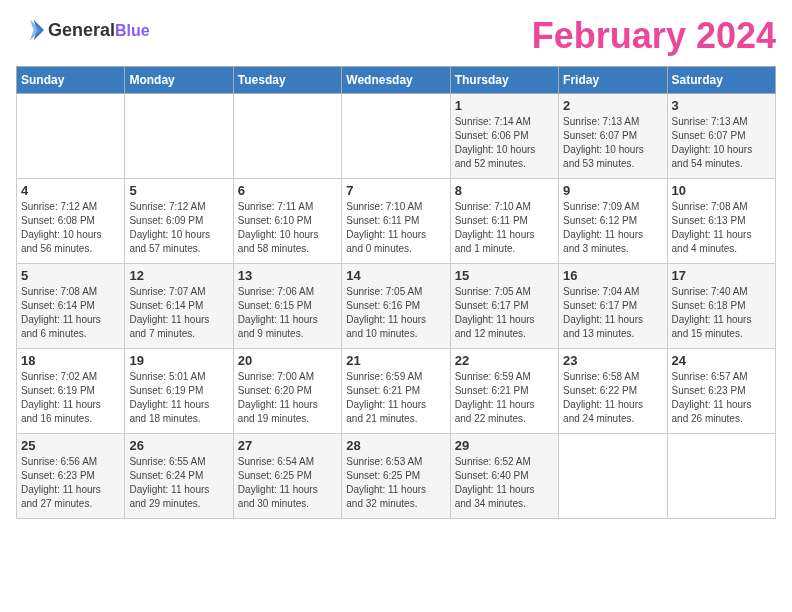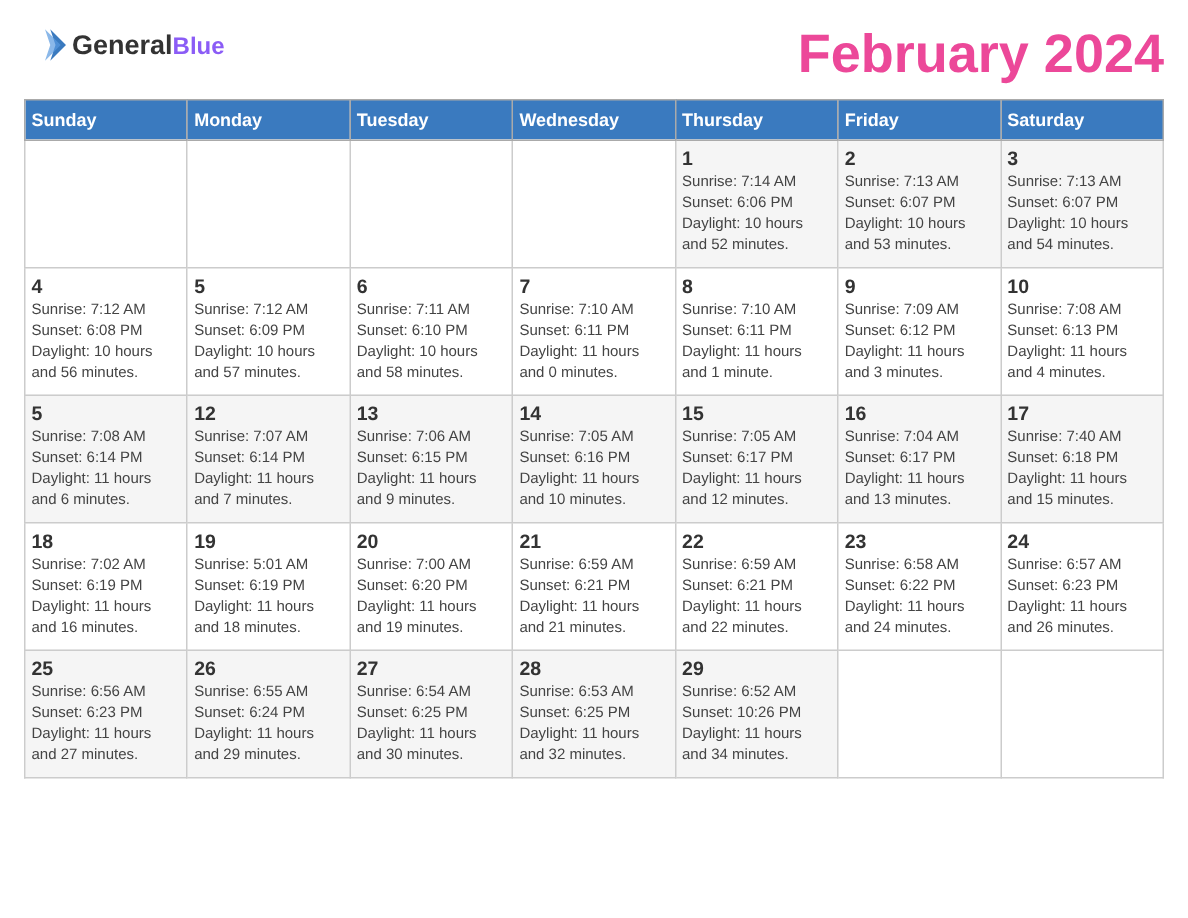--- a/index.html
+++ b/index.html
@@ -321,21 +321,21 @@
         <td>
           <div class="day-number">28</div>
           <div class="day-info" style="white-space: pre-line;">Sunrise: 6:53 AM
 Sunset: 6:25 PM
 Daylight: 11 hours
 and 32 minutes.</div>
         </td>
         <td>
           <div class="day-number">29</div>
           <div class="day-info" style="white-space: pre-line;">Sunrise: 6:52 AM
-Sunset: 10:26 PM
+Sunset: 6:40 PM
 Daylight: 11 hours
 and 34 minutes.</div>
         </td>
         <td class="empty-cell"></td>
         <td class="empty-cell"></td>
       </tr>
     </tbody>
 </table>
 
 </body></html>

